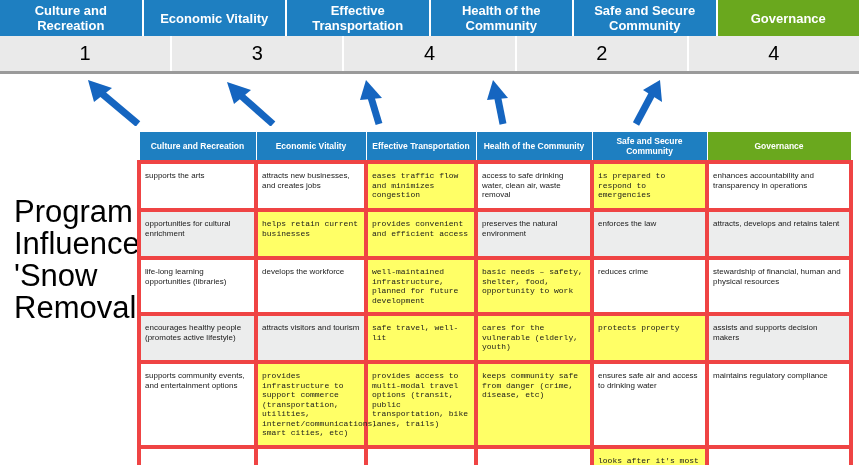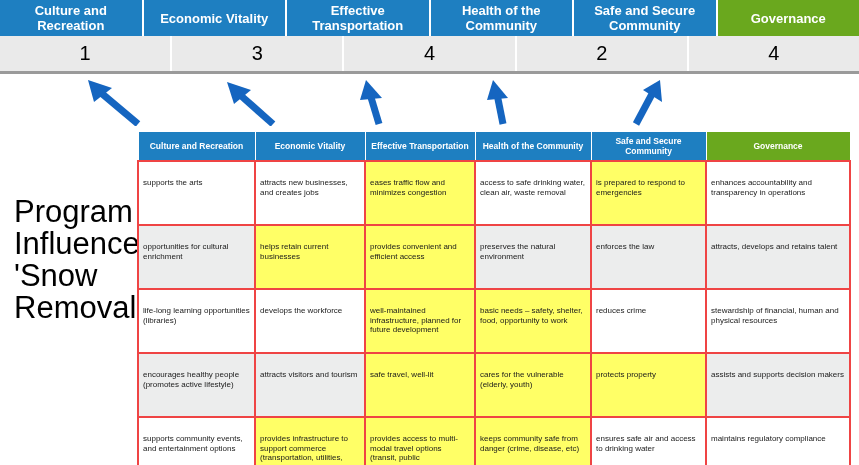--- a/index.html
+++ b/index.html
@@ -110,30 +110,31 @@
     vertical-align: middle;
   }
   #matrix th.gov {
     background: #6aa81e;
   }
   #matrix td {
     font-size: 8px;
     line-height: 9.5px;
     color: #1a1a1a;
     vertical-align: top;
-    padding: 16px 4px;
-    border: 2px solid #ef4444;
+    padding: 7px 4px;
+    border: 4px solid #ef4444;
     background: #ffffff;
     height: 30px;
   }
   #matrix tr.alt td {
     background: #eceded;
   }
   #matrix td.hl {
     background: #ffff66 !important;
+    font-family: Liberation Mono, monospace;
   }
   #matrix td.empty {
     background: #ffffff !important;
   }
   
   col.c0 { width: 117px; }
   col.c1 { width: 110px; }
   col.c2 { width: 110px; }
   col.c3 { width: 116px; }
   col.c4 { width: 115px; }

